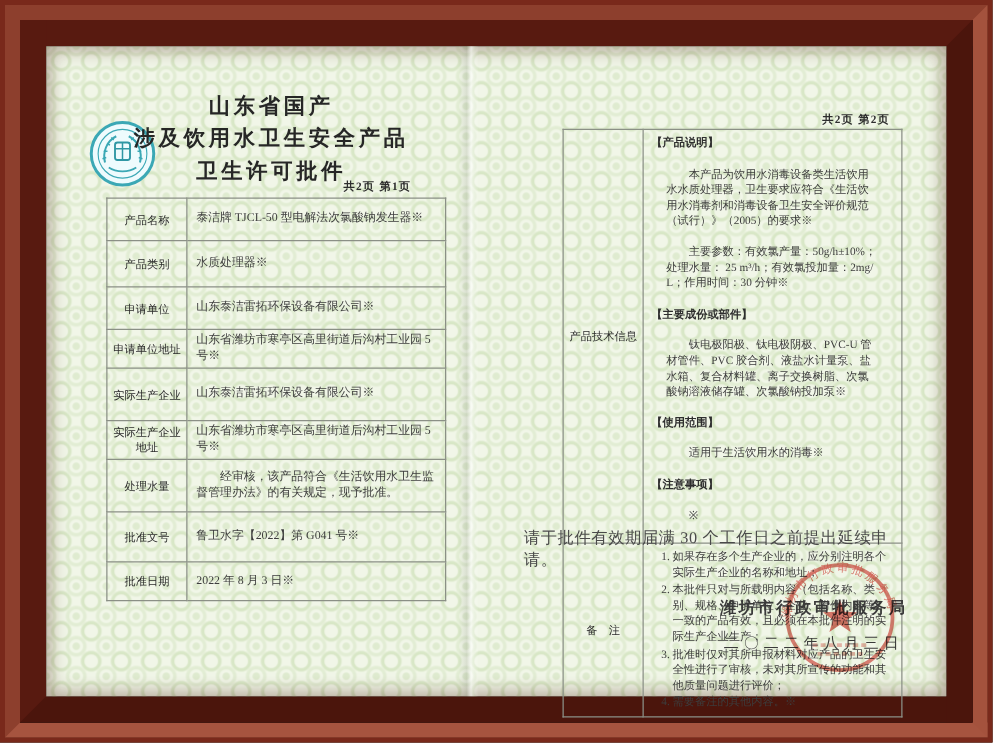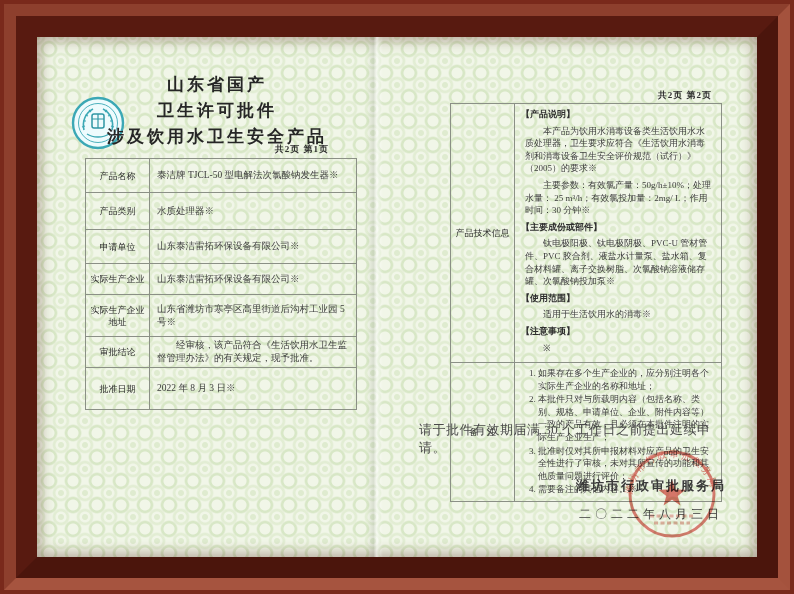--- a/index.html
+++ b/index.html
@@ -37,21 +37,21 @@
   #table1 tr:nth-child(5){height:42px}#table1 tr:nth-child(6){height:31px}
   #table1 tr:nth-child(7){height:42px}#table1 tr:nth-child(8){height:40px}
   #table1 tr:nth-child(9){height:31px}#table1 tr:nth-child(10){height:31px}
   #table1 tr:nth-child(11){height:34px}
   .indent{text-indent:2em;}
   #table2{left:413px;top:66px;}
   #table2 tr:nth-child(1){height:240px}
   #table2 tr:nth-child(2){height:96px}
   #table2 td.val{vertical-align:top;font-size:9px;line-height:12.6px;padding:4px 6px;}
   .sec .h{font-weight:700;color:#2e2e2e;}
-  .sec p{margin:4px;text-indent:2em;}
+  .sec p{margin:12px;text-indent:2em;}
   ol.notes{margin:0;padding-left:17px;}
   ol.notes li{margin:0 0 1px 0;}
   
   .renewal{left:382px;top:384px;width:300px;font-size:13px;color:#4a4a4a;letter-spacing:.5px;}
   .issuer{left:509px;top:440px;width:210px;text-align:center;font-size:13px;font-weight:700;
     color:#3a3a3a;letter-spacing:2px;}
   .idate{left:509px;top:469px;width:210px;text-align:center;font-size:12px;color:#3a3a3a;letter-spacing:4px;}
   .sealbox{left:583px;top:405px;width:104px;height:104px;opacity:.85;mix-blend-mode:multiply;}
   .emblembox{left:34px;top:59px;width:54px;height:54px;}
 </style>
@@ -74,51 +74,59 @@
       <path d="M14 30 l-3 1 M15 25 l-3 0 M17 20 l-2.5 -1 M20 16 l-2 -2" stroke="#3ba8b5" stroke-width="1.1" fill="none"></path>
       <path d="M40 30 l3 1 M39 25 l3 0 M37 20 l2.5 -1 M34 16 l2 -2" stroke="#3ba8b5" stroke-width="1.1" fill="none"></path>
       <rect x="21" y="18" width="12" height="14" rx="2" fill="none" stroke="#2f97a4" stroke-width="1.5"></rect>
       <path d="M21 23 h12 M27 18 v14" stroke="#2f97a4" stroke-width="1.2"></path>
       <path d="M16 38 C22 42, 32 42, 38 38" fill="none" stroke="#3ba8b5" stroke-width="1.4"></path>
     </svg>
   </div>
 
   <div class="abs title">
     <div>山东省国产</div>
+    <div>涉及饮用水卫生安全产品</div>
     <div>卫生许可批件</div>
-    <div>涉及饮用水卫生安全产品</div>
   </div>
 
   <div class="abs pgind pgind1">共2页 第1页</div>
 
   <table class="abs" id="table1">
     <tbody>
               <tr>
       <td class="lbl">产品名称</td>
       <td class="val">泰洁牌 TJCL-50 型电解法次氯酸钠发生器※</td>
               </tr>
     <tr>
       <td class="lbl">产品类别</td>
       <td class="val">水质处理器※</td>
               </tr>
     <tr>
       <td class="lbl">申请单位</td>
       <td class="val">山东泰洁雷拓环保设备有限公司※</td>
               </tr>
     <tr>
+      <td class="lbl">申请单位地址</td>
+      <td class="val">山东省潍坊市寒亭区高里街道后沟村工业园 5 号※</td>
+              </tr>
+    <tr>
       <td class="lbl">实际生产企业</td>
       <td class="val">山东泰洁雷拓环保设备有限公司※</td>
               </tr>
     <tr>
       <td class="lbl">实际生产企业地址</td>
       <td class="val">山东省潍坊市寒亭区高里街道后沟村工业园 5 号※</td>
               </tr>
     <tr>
-      <td class="lbl">审批结论</td>
+      <td class="lbl">处理水量</td>
       <td class="val indent">经审核，该产品符合《生活饮用水卫生监督管理办法》的有关规定，现予批准。</td>
+              </tr>
+    <tr>
+      <td class="lbl">批准文号</td>
+      <td class="val">鲁卫水字【2022】第 G041 号※</td>
               </tr>
     <tr>
       <td class="lbl">批准日期</td>
       <td class="val">2022 年 8 月 3 日※</td>
               </tr>
   </tbody>
           </table>
 
   <div class="abs pgind pgind2">共2页 第2页</div>
 

